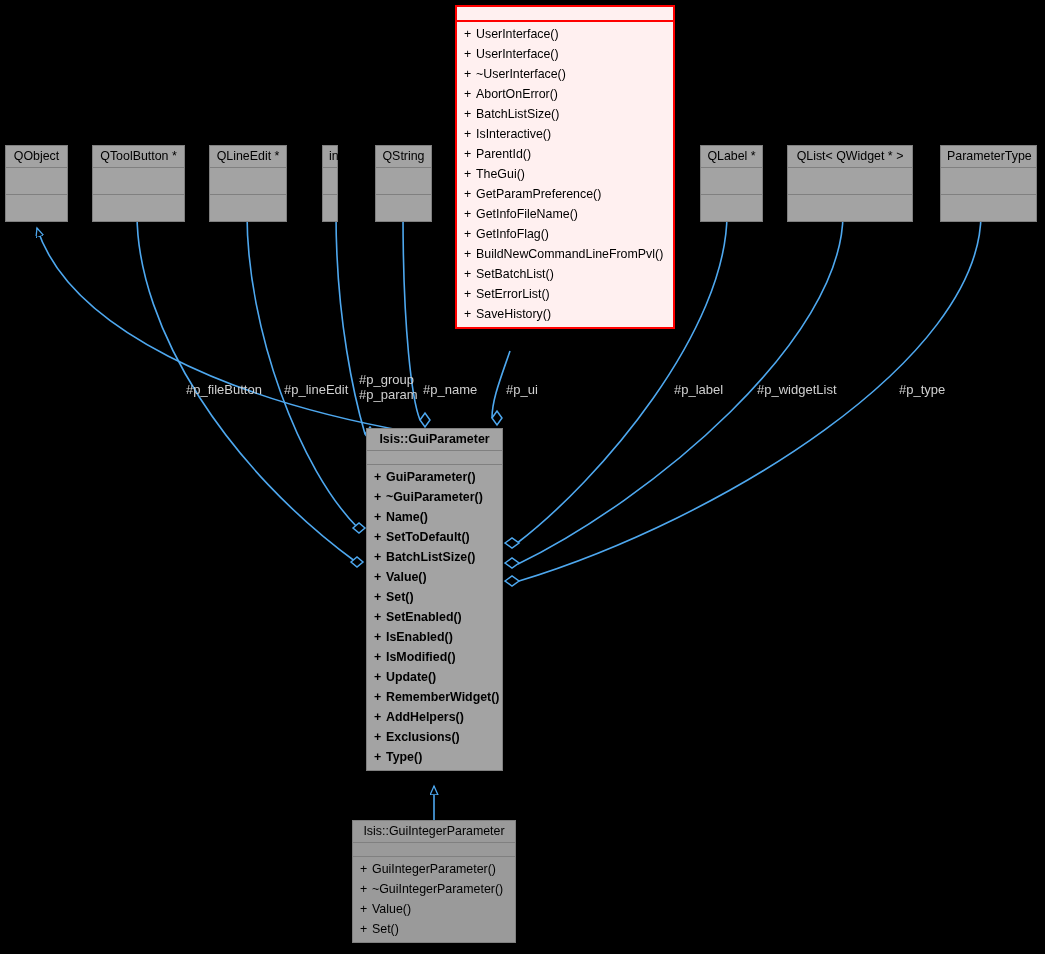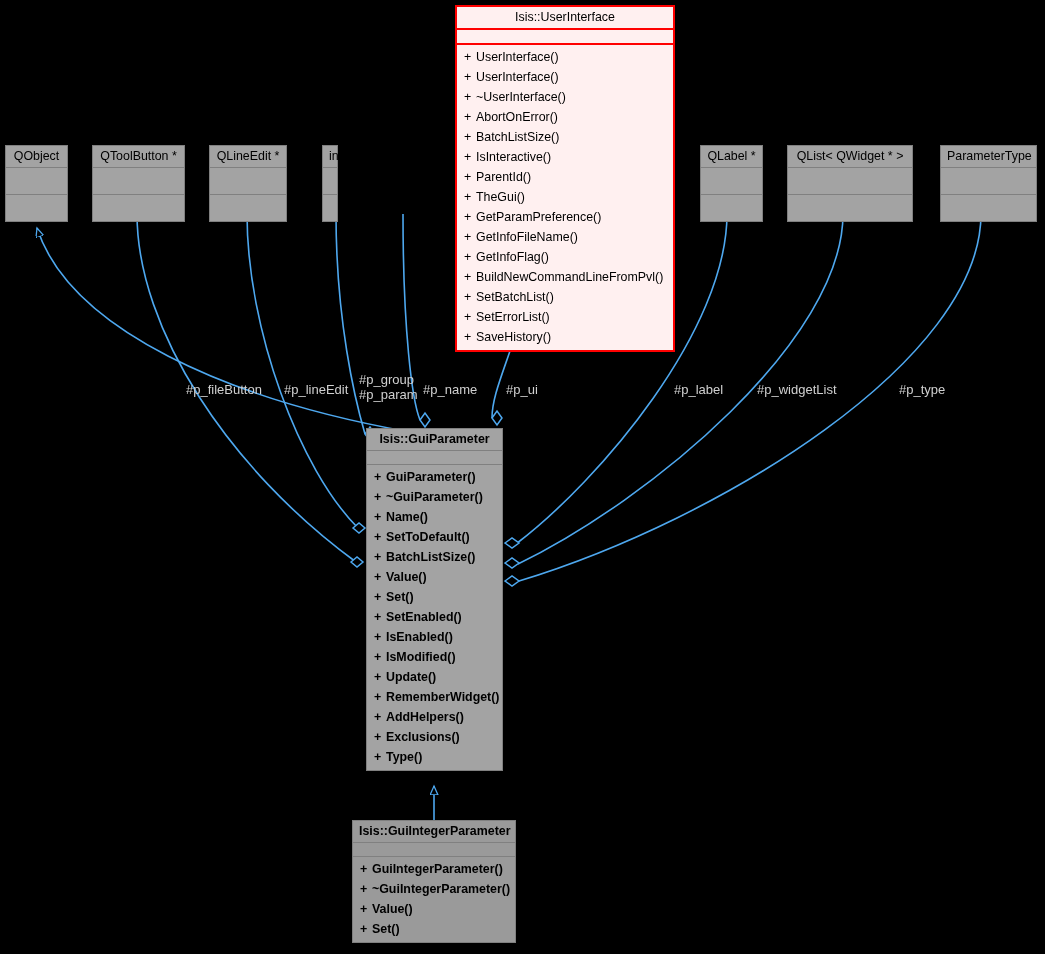--- a/index.html
+++ b/index.html
@@ -32,21 +32,20 @@
     color: #000000;
     z-index: 5;
   }
   .node.highlight {
     border: 2px solid #ff0000;
     background: #fff0f0;
   }
   .node.derived {
     border: 1px solid #808080;
     background: #9a9a9a;
-    font-weight: bold;
   }
   .node-title {
     text-align: center;
     padding: 3px 6px 4px 6px;
     border-bottom: 1px solid #808080;
     white-space: nowrap;
     line-height: 14px;
   }
   .node.highlight .node-title {
     border-bottom: 2px solid #ff0000;
@@ -123,21 +122,20 @@
       <path d="M492,418 l5,-7 5,7 -5,7 z"></path>
       <path d="M353,528 l6,-5 6,5 -6,5 z"></path>
       <path d="M351,562 l6,-5 6,5 -6,5 z"></path>
       <path d="M505,543 l7,-5 7,5 -7,5 z"></path>
       <path d="M505,563 l7,-5 7,5 -7,5 z"></path>
       <path d="M505,581 l7,-5 7,5 -7,5 z"></path>
     </g>
   </svg>
 
   <div class="node highlight" style="left:455px; top:5px; width:220px;">
-    <div class="node-title">Isis::UserInterface</div>
     <div class="node-attrs"></div>
     <div class="node-ops">
       <div class="op"><span class="vis">+</span><span>UserInterface()</span></div>
       <div class="op"><span class="vis">+</span><span>UserInterface()</span></div>
       <div class="op"><span class="vis">+</span><span>~UserInterface()</span></div>
       <div class="op"><span class="vis">+</span><span>AbortOnError()</span></div>
       <div class="op"><span class="vis">+</span><span>BatchListSize()</span></div>
       <div class="op"><span class="vis">+</span><span>IsInteractive()</span></div>
       <div class="op"><span class="vis">+</span><span>ParentId()</span></div>
       <div class="op"><span class="vis">+</span><span>TheGui()</span></div>
@@ -168,20 +166,25 @@
     <div class="node-attrs"></div>
     <div class="node-ops"></div>
   </div>
 
   <div class="node empty-box" style="left:322px; top:145px; width:16px;">
     <div class="node-title">int</div>
     <div class="node-attrs"></div>
     <div class="node-ops"></div>
   </div>
 
+  <div class="node empty-box" style="left:375px; top:145px; width:57px;">
+    <div class="node-title">QString</div>
+    <div class="node-attrs"></div>
+    <div class="node-ops"></div>
+  </div>
 
   <div class="node empty-box" style="left:700px; top:145px; width:63px;">
     <div class="node-title">QLabel *</div>
     <div class="node-attrs"></div>
     <div class="node-ops"></div>
   </div>
 
   <div class="node empty-box" style="left:787px; top:145px; width:126px;">
     <div class="node-title">QList&lt; QWidget * &gt;</div>
     <div class="node-attrs"></div>

